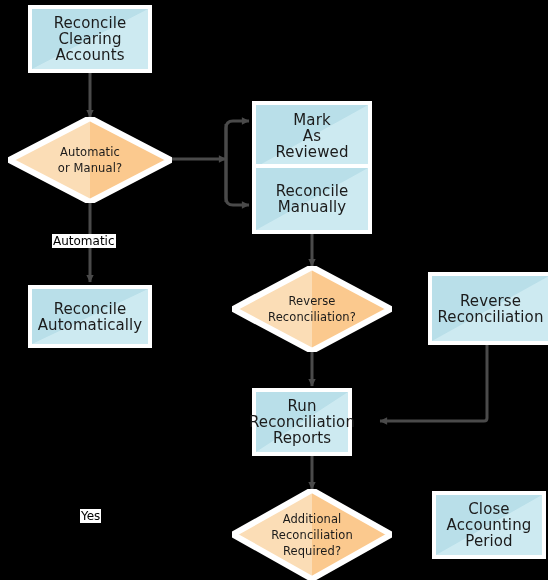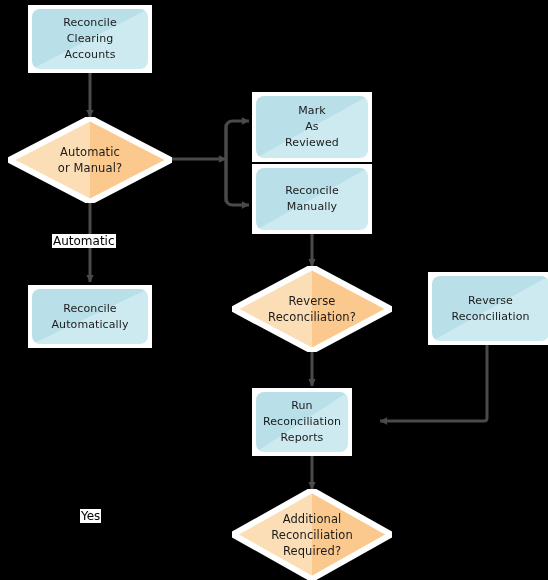--- a/index.html
+++ b/index.html
@@ -9,21 +9,21 @@
 
   
   #wires{position:absolute;left:0;top:0;width:548px;height:580px;}
 
   
   .node{position:absolute;box-sizing:border-box;background:#ffffff;padding:4px;}
   .node .inner{
     width:100%;height:100%;box-sizing:border-box;
     display:flex;align-items:center;justify-content:center;text-align:center;
     background:linear-gradient(to bottom right,#b9dfe9 0%,#b9dfe9 49.6%,#cdeaf1 50.4%,#cdeaf1 100%);
-    color:#1b1b1b;font-size:11px;line-height:16px;letter-spacing:.1px;border-radius:8px;
+    color:#1b1b1b;font-size:15px;line-height:16px;letter-spacing:.1px;
   }
 
   
   .dec{position:absolute;}
   .dec .shape{position:absolute;left:0;top:0;width:100%;height:100%;}
   .dec .txt{position:absolute;left:0;top:0;width:100%;height:100%;
     display:flex;align-items:center;justify-content:center;text-align:center;
     color:#1b1b1b;font-size:11.5px;line-height:16px;letter-spacing:.1px;}
 
   
@@ -62,40 +62,43 @@
       <path d="M312,456 L312,489"></path>
     </g>
 
     <path d="M226,124 L226,202" fill="none" stroke="#4a4a4a" stroke-width="3"></path>
   </svg>
 
   <div class="node" style="left:28px;top:5px;width:124px;height:68px;">
     <div class="inner">Reconcile<br>Clearing<br>Accounts</div>
   </div>
 
-  <div class="node" style="left:252px;top:92px;width:120px;height:70px;">
+  <div class="node" style="left:252px;top:101px;width:120px;height:70px;">
     <div class="inner">Mark<br>As<br>Reviewed</div>
   </div>
 
   <div class="node" style="left:252px;top:164px;width:120px;height:70px;">
     <div class="inner">Reconcile<br>Manually</div>
   </div>
 
   <div class="node" style="left:28px;top:285px;width:124px;height:63px;">
     <div class="inner">Reconcile<br>Automatically</div>
   </div>
 
   <div class="node" style="left:428px;top:272px;width:125px;height:73px;">
     <div class="inner">Reverse<br>Reconciliation</div>
   </div>
 
   <div class="node" style="left:252px;top:388px;width:100px;height:68px;">
     <div class="inner">Run<br>Reconciliation<br>Reports</div>
   </div>
 
+  <div class="node" style="left:432px;top:491px;width:114px;height:68px;">
+    <div class="inner">Close<br>Accounting<br>Period</div>
+  </div>
 
   <div class="dec" style="left:8px;top:117px;width:164px;height:86px;">
     <svg class="shape" viewBox="0 0 164 86" preserveAspectRatio="none">
       <defs>
         <linearGradient id="g1" x1="0" y1="0" x2="1" y2="0">
           <stop offset="0%" stop-color="#fbddb6"></stop>
           <stop offset="49.8%" stop-color="#fbddb6"></stop>
           <stop offset="50.2%" stop-color="#fbc98e"></stop>
           <stop offset="100%" stop-color="#fbc98e"></stop>
         </linearGradient>

